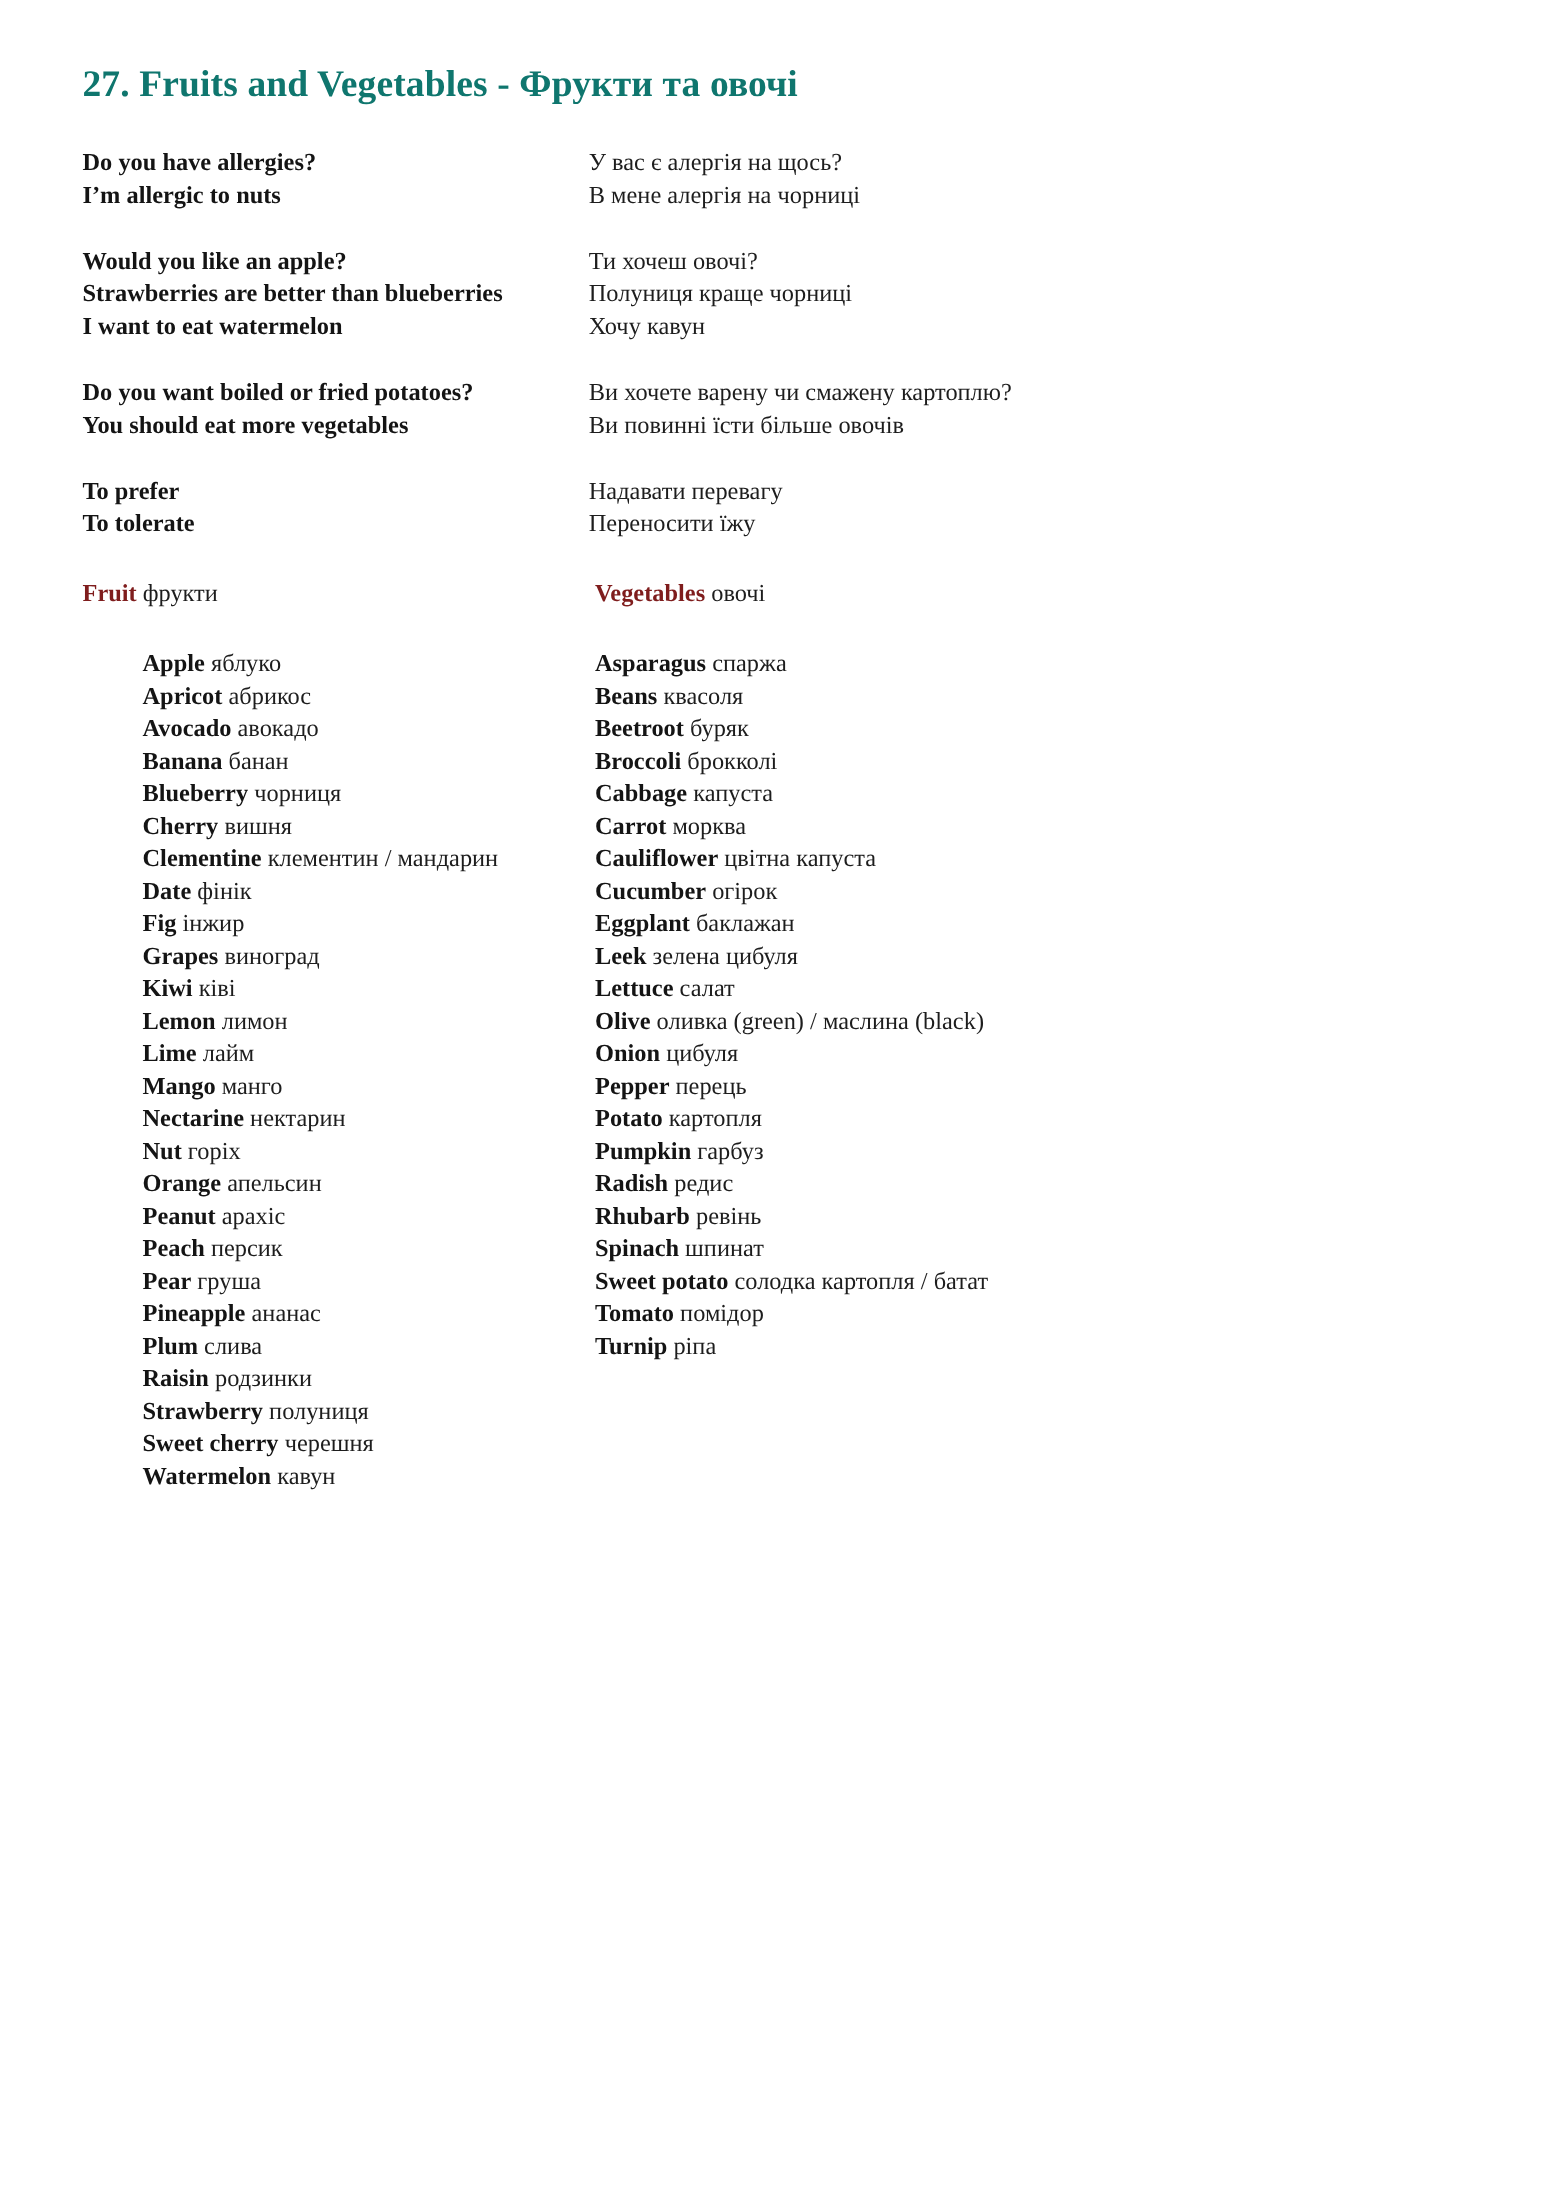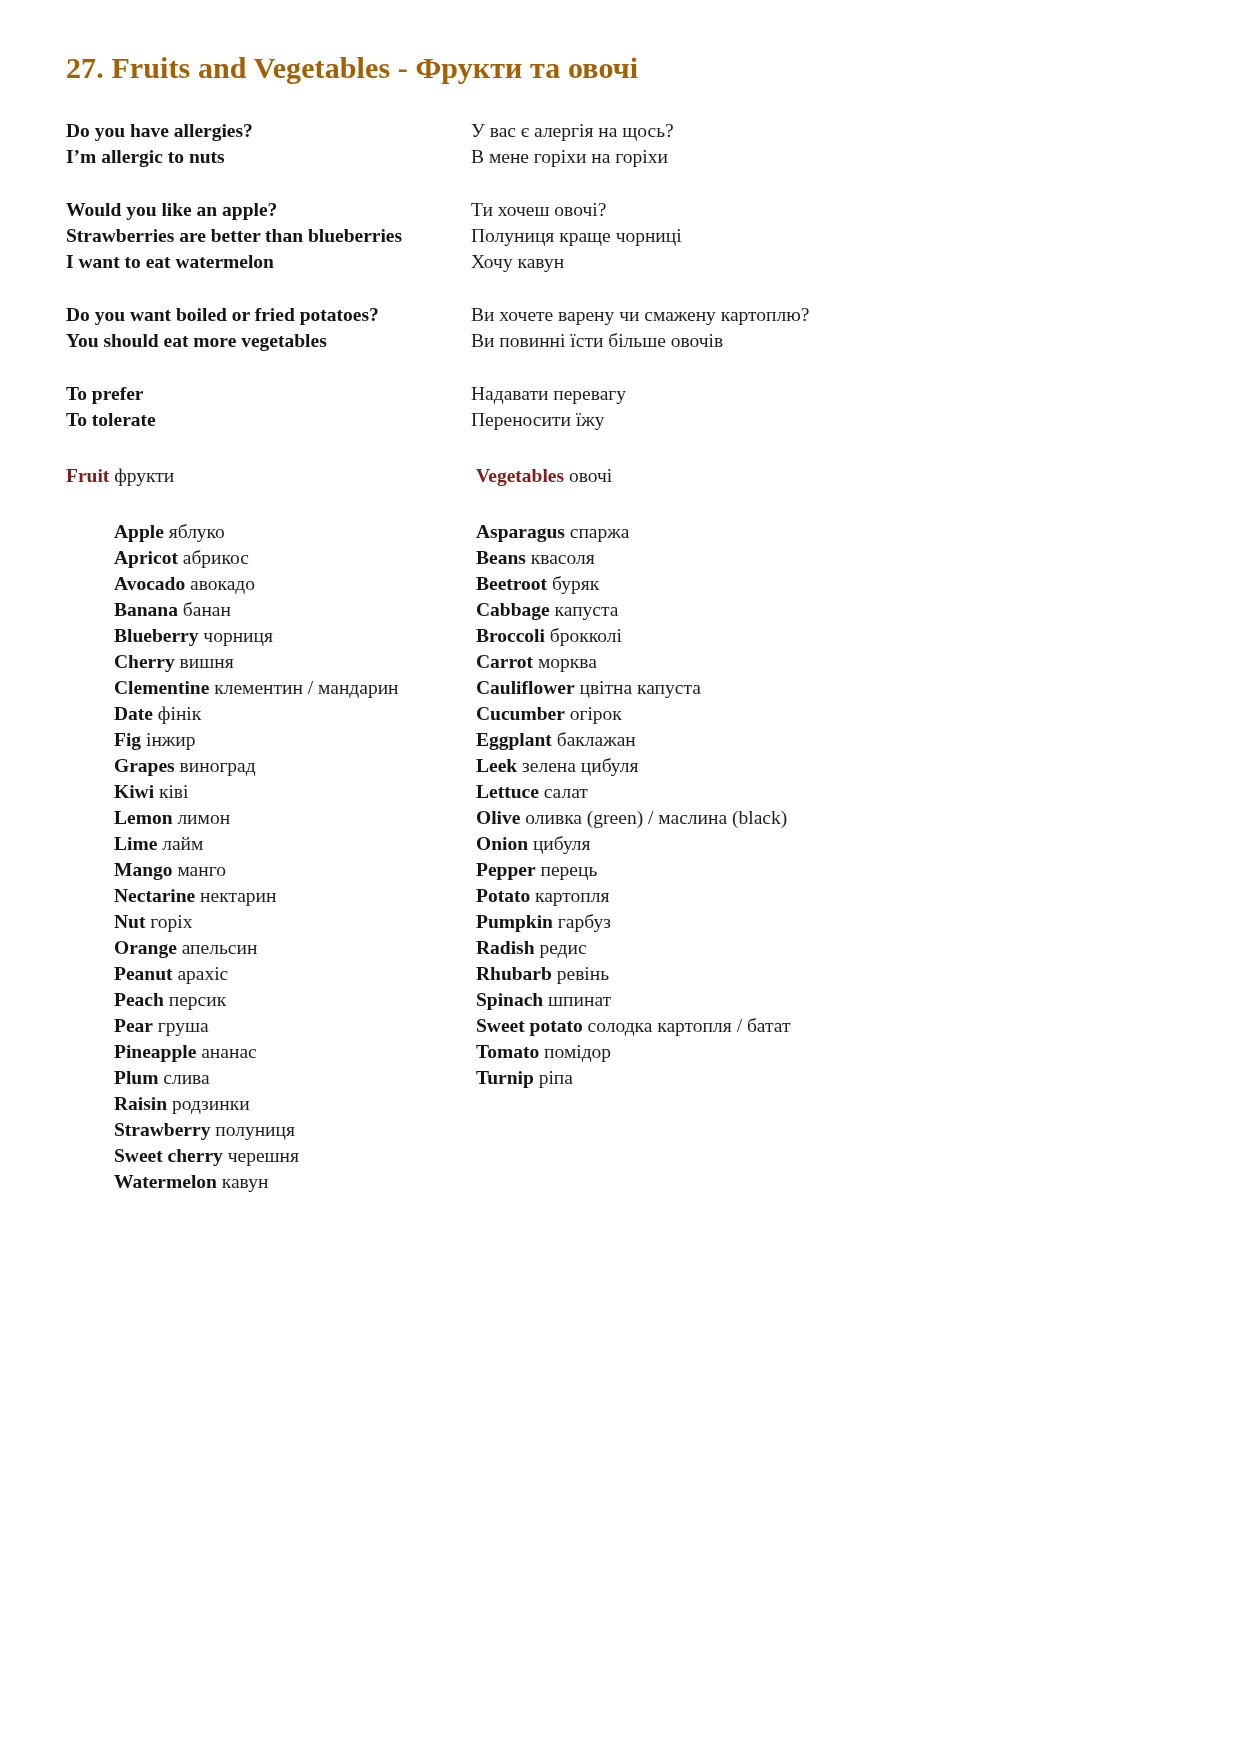--- a/index.html
+++ b/index.html
@@ -29,21 +29,21 @@
     width: 1100px;
   }
 
   
   .page-title {
     font-size: 30px;
     font-weight: bold;
     letter-spacing: 0.1px;
     line-height: 1.2;
     margin: 0 0 32px 0;
-    color: #a16207;
+    color: #0f766e;
     white-space: nowrap;
   }
 
   
   .phrase-group {
     position: relative;
     margin-bottom: 27px;
   }
   .phrase-row {
     position: relative;
@@ -129,21 +129,21 @@
     <h1 class="page-title">27. Fruits and Vegetables - Фрукти та овочі</h1>
 
     <div id="phrase-sections">
         <div class="phrase-group">
           <div class="phrase-row">
             <span class="phrase-en">Do you have allergies?</span>
             <span class="phrase-uk">У вас є алергія на щось?</span>
           </div>
           <div class="phrase-row">
             <span class="phrase-en">I’m allergic to nuts</span>
-            <span class="phrase-uk">В мене горіхи на горіхи</span>
+            <span class="phrase-uk">В мене алергія на чорниці</span>
           </div>
         </div>
         <div class="phrase-group">
           <div class="phrase-row">
             <span class="phrase-en">Would you like an apple?</span>
             <span class="phrase-uk">Ти хочеш овочі?</span>
           </div>
           <div class="phrase-row">
             <span class="phrase-en">Strawberries are better than blueberries</span>
             <span class="phrase-uk">Полуниця краще чорниці</span>
@@ -212,22 +212,22 @@
           <div class="word-row"><span class="en">Plum</span> <span class="uk">слива</span></div>
           <div class="word-row"><span class="en">Raisin</span> <span class="uk">родзинки</span></div>
           <div class="word-row"><span class="en">Strawberry</span> <span class="uk">полуниця</span></div>
           <div class="word-row"><span class="en">Sweet cherry</span> <span class="uk">черешня</span></div>
           <div class="word-row"><span class="en">Watermelon</span> <span class="uk">кавун</span></div>
         </div>
       <div class="word-col veg-col" id="veg-col">
           <div class="word-row"><span class="en">Asparagus</span> <span class="uk">спаржа</span></div>
           <div class="word-row"><span class="en">Beans</span> <span class="uk">квасоля</span></div>
           <div class="word-row"><span class="en">Beetroot</span> <span class="uk">буряк</span></div>
+          <div class="word-row"><span class="en">Broccoli</span> <span class="uk">брокколі</span></div>
           <div class="word-row"><span class="en">Cabbage</span> <span class="uk">капуста</span></div>
-          <div class="word-row"><span class="en">Broccoli</span> <span class="uk">брокколі</span></div>
           <div class="word-row"><span class="en">Carrot</span> <span class="uk">морква</span></div>
           <div class="word-row"><span class="en">Cauliflower</span> <span class="uk">цвітна капуста</span></div>
           <div class="word-row"><span class="en">Cucumber</span> <span class="uk">огірок</span></div>
           <div class="word-row"><span class="en">Eggplant</span> <span class="uk">баклажан</span></div>
           <div class="word-row"><span class="en">Leek</span> <span class="uk">зелена цибуля</span></div>
           <div class="word-row"><span class="en">Lettuce</span> <span class="uk">салат</span></div>
           <div class="word-row"><span class="en">Olive</span> <span class="uk">оливка (green) / маслина (black)</span></div>
           <div class="word-row"><span class="en">Onion</span> <span class="uk">цибуля</span></div>
           <div class="word-row"><span class="en">Pepper</span> <span class="uk">перець</span></div>
           <div class="word-row"><span class="en">Potato</span> <span class="uk">картопля</span></div>

